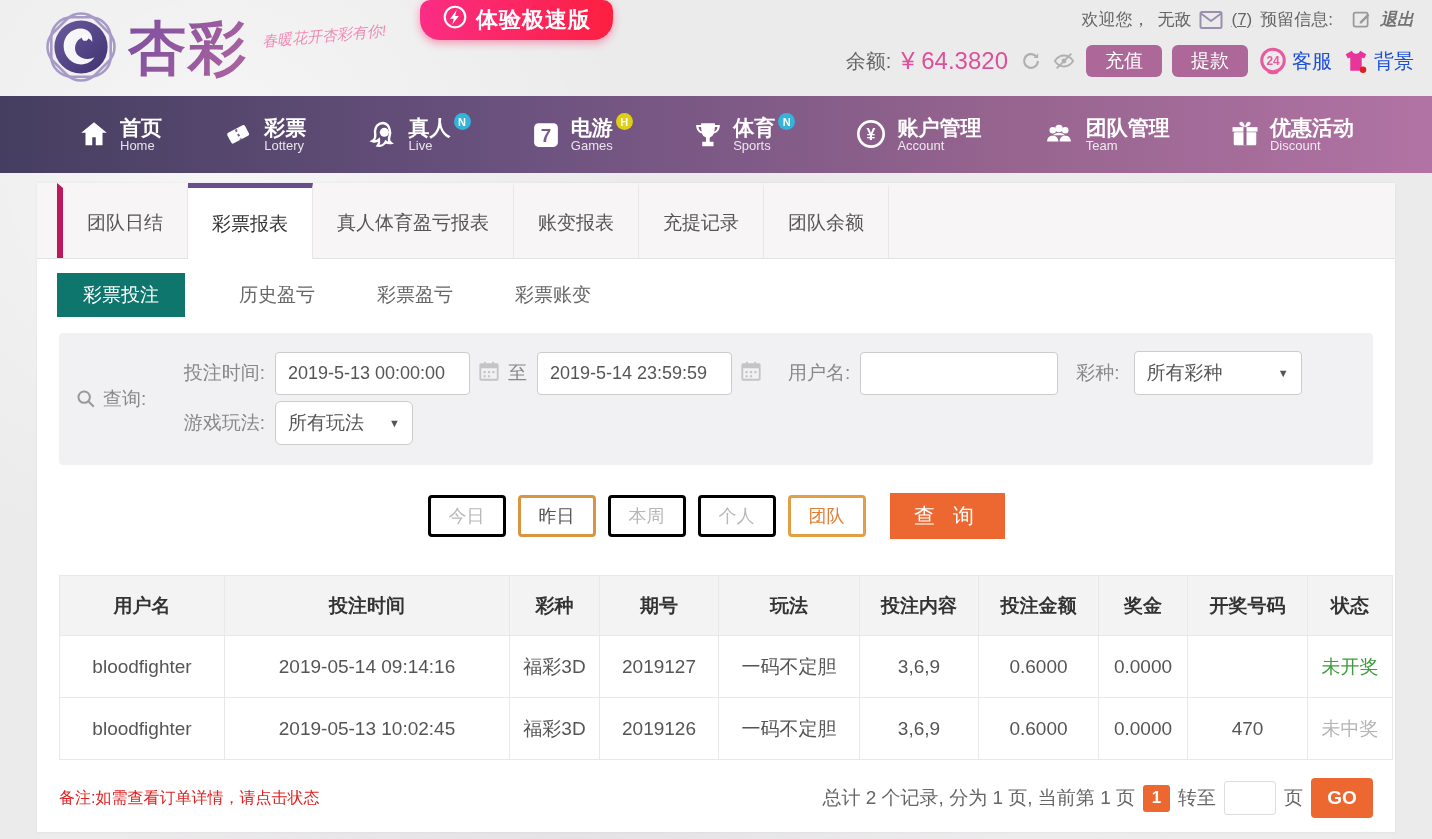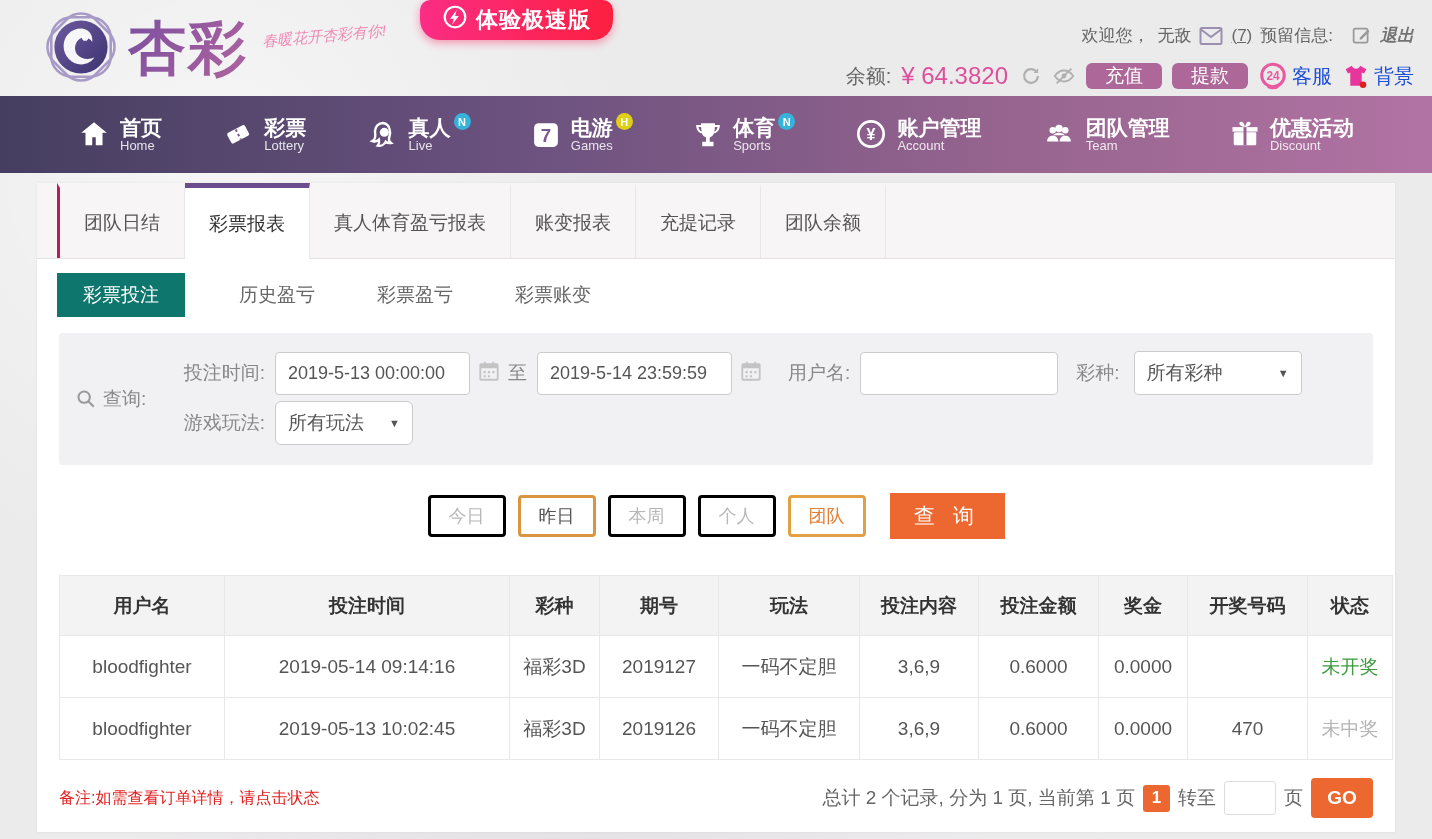--- a/index.html
+++ b/index.html
@@ -24,28 +24,28 @@
   }
   .logo-tagline { font-size:15px; font-style:italic; color:#f08ab4; transform:rotate(-5deg); margin:-26px 0 0 14px; white-space:nowrap; }
   .promo-badge {
     position:absolute; left:420px; top:0; height:40px; padding:0 22px;
     display:flex; align-items:center; gap:8px;
     background:linear-gradient(90deg,#fb2d85,#fc1f3f);
     border-radius:10px 10px 20px 20px; box-shadow:0 3px 8px rgba(250,40,100,.45);
     color:#fff; font-size:22px; font-weight:bold; letter-spacing:1px;
   }
   .top-right { position:absolute; right:18px; top:8px; text-align:right; }
-  .welcome-row { display:flex; align-items:center; justify-content:flex-end; gap:8px; font-size:17px; color:#666;margin-top:16px; }
+  .welcome-row { display:flex; align-items:center; justify-content:flex-end; gap:8px; font-size:17px; color:#666; }
   .mail-count { text-decoration:underline; cursor:pointer; }
   .logout { font-style:italic; font-weight:bold; color:#737373; cursor:pointer; }
   .balance-row { display:flex; align-items:center; justify-content:flex-end; gap:10px; margin-top:14px; }
   .balance-label { font-size:20px; color:#666; }
   .balance-value { font-size:24px; color:#de4f9b; margin-right:2px; }
   .pill-btn {
-    min-width:76px; height:26px; padding:0 3px; border:none; border-radius:6px;
+    min-width:76px; height:32px; padding:0 3px; border:none; border-radius:6px;
     background:#ad6899; color:#fff; font-size:19px; cursor:pointer; font-family:inherit;
   }
   .hdr-link { display:flex; align-items:center; gap:4px; font-size:20px; color:#1d4ed8; cursor:pointer; }
   .icon-btn { cursor:pointer; display:inline-flex; }
   
   .mainnav {
     height:77px; display:flex; align-items:center; justify-content:space-between;
     padding:0 78px; background:linear-gradient(90deg,#453e60 0%,#6a517e 35%,#96648f 70%,#b173a3 100%);
   }
   .nav-item { display:flex; align-items:center; gap:10px; cursor:pointer; }
@@ -61,21 +61,21 @@
   .badge-n { background:#35b3db; }
   .badge-h { background:#e0cf17; }
   
   .content { padding:10px 37px 0 37px; }
   .panel { background:#fff; min-height:636px; box-shadow:0 0 3px rgba(0,0,0,.06); }
   .tabbar { display:flex; background:#f7f5f6; border-bottom:1px solid #e3e1e3; height:76px; padding-left:20px; }
   .tab {
     display:flex; align-items:center; padding:0 24px; font-size:19px; color:#555;
     border-right:1px solid #e8e6e8; cursor:pointer; border-top:5px solid transparent;
   }
-  .tab:first-child { border-left:3px solid #be185d; }
+  .tab:first-child { border-left:6px solid #be185d; }
   .tab.active { background:#fff; border-top:5px solid #6b4d8e; color:#333; margin-bottom:-1px; }
   .subtabs { display:flex; align-items:center; gap:46px; margin:14px 0 0 20px; height:44px; }
   .subtab { font-size:19px; color:#666; cursor:pointer; padding:0 8px; }
   .subtab.active { background:#0f766e; color:#fff; height:44px; display:flex; align-items:center; padding:16px 26px; }
   
   .search-box { position:relative; margin:16px 22px 0 22px; background:#f1f0f2; border-radius:4px; padding:12px 0 14px 0; }
   .query-label { position:absolute; left:16px; top:50%; transform:translateY(-50%); display:flex; align-items:center; gap:6px; font-size:19px; color:#888; }
   .form-row { display:flex; align-items:center; padding-left:60px; margin:6px 0; }
   .form-label { width:146px; text-align:right; font-size:19px; color:#888; margin-right:10px; white-space:nowrap; }
   .txt-input {

